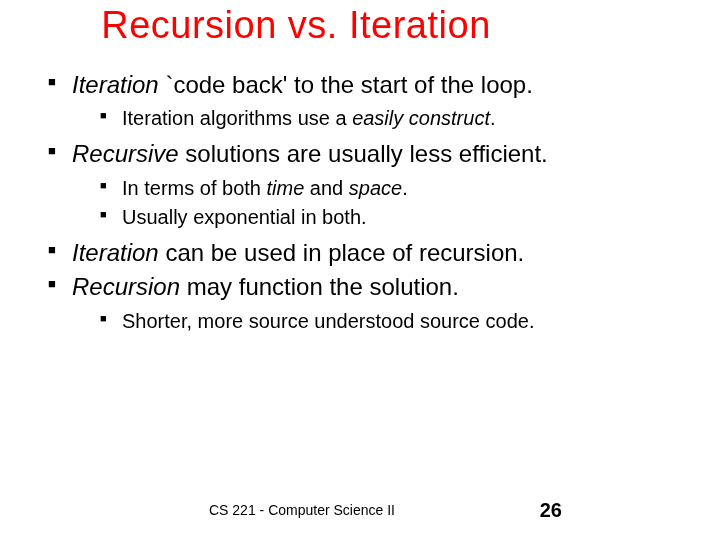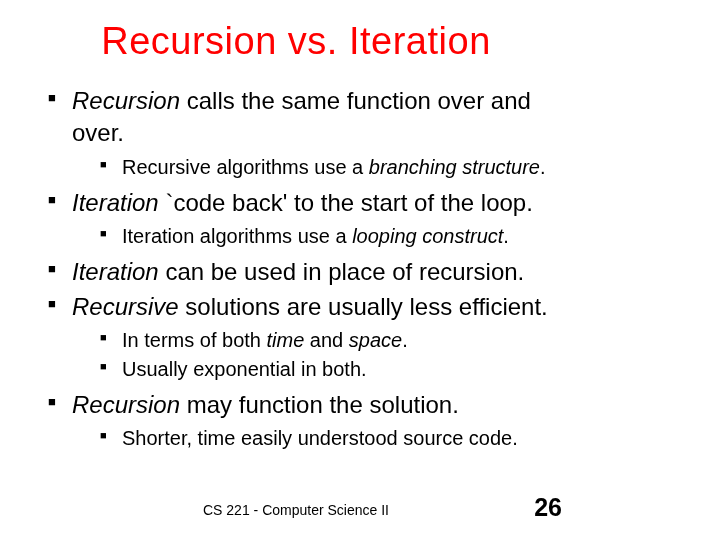--- a/index.html
+++ b/index.html
@@ -1,77 +1,69 @@
 <!DOCTYPE html>
 <html><head>
 <meta charset="utf-8">
 <style>
   * { margin: 0; padding: 0; box-sizing: border-box; }
   html, body { width: 720px; height: 540px; background: #fff; font-family: Arial, Helvetica, sans-serif; color: #000; }
-  .slide { width: 592px; height: 540px; position: relative; padding: 20px 30px 0 30px; }
+  .slide { width: 592px; height: 540px; position: relative; padding: 4px 30px 0 30px; }
   .title { color: #ff0000; font-size: 38px; text-align: center; font-weight: 400; margin-bottom: 22px; letter-spacing: 0.5px; }
   ul { list-style: none; }
   .l1 { margin-left: 18px; }
   .l1 > li { position: relative; padding-left: 24px; font-size: 24px; line-height: 1.35; margin-bottom: 2px; }
   .l1 > li::before { content: "■"; position: absolute; left: 0; top: 4px; font-size: 13px; color: #000; }
   .l2 { margin-left: 28px; margin-top: 4px; margin-bottom: 6px; }
   .l2 > li { position: relative; padding-left: 22px; font-size: 20px; line-height: 1.35; margin-bottom: 2px; }
   .l2 > li::before { content: "■"; position: absolute; left: 0; top: 3px; font-size: 11px; color: #000; }
   .em { font-style: italic; }
-  .footer { position: absolute; bottom: 22px; left: 0; width: 100%; text-align: center; font-size: 14px; color: #000; }
-  .pagenum { position: absolute; bottom: 18px; right: 30px; font-size: 25px; font-weight: bold; color: #000; }
+  .footer { position: absolute; bottom: 22px; left: 6px; width: 100%; text-align: center; font-size: 14px; color: #000; }
+  .pagenum { position: absolute; bottom: 18px; right: 30px; font-size: 20px; font-weight: bold; color: #000; }
   .seg { }
 </style>
 </head>
 <body>
 <div class="slide">
 
   <h1 class="title">Recursion vs. Iteration</h1>
 
   <ul class="l1">
 
-    <li>
-      <span class="seg em">Recursion</span><span class="seg"> calls the same function over and over.</span>
-      <ul class="l2">
-        <li>
-          <span class="seg">Recursive algorithms use a </span><span class="seg em">branching structure</span><span class="seg">.</span>
-        </li>
-      </ul>
-    </li>
 
     <li>
       <span class="seg em">Iteration</span><span class="seg"> `code back' to the start of the loop.</span>
       <ul class="l2">
         <li>
-          <span class="seg">Iteration algorithms use a </span><span class="seg em">looping construct</span><span class="seg">.</span>
+          <span class="seg">Iteration algorithms use a </span><span class="seg em">easily construct</span><span class="seg">.</span>
         </li>
       </ul>
-    </li>
-
-    <li>
-      <span class="seg em">Iteration</span><span class="seg"> can be used in place of recursion.</span>
     </li>
 
     <li>
       <span class="seg em">Recursive</span><span class="seg"> solutions are usually less efficient.</span>
       <ul class="l2">
         <li>
           <span class="seg">In terms of both </span><span class="seg em">time</span><span class="seg"> and </span><span class="seg em">space</span><span class="seg">.</span>
         </li>
         <li>
           <span class="seg">Usually exponential in both.</span>
         </li>
       </ul>
     </li>
 
     <li>
+      <span class="seg em">Iteration</span><span class="seg"> can be used in place of recursion.</span>
+    </li>
+
+    <li>
       <span class="seg em">Recursion</span><span class="seg"> may function the solution.</span>
       <ul class="l2">
         <li>
-          <span class="seg">Shorter, time easily understood source code.</span>
+          <span class="seg">Shorter, more source understood source code.</span>
         </li>
       </ul>
     </li>
 
   </ul>
 
   <div class="footer">CS 221 - Computer Science II</div>
   <div class="pagenum">26</div>
 </div>
 

